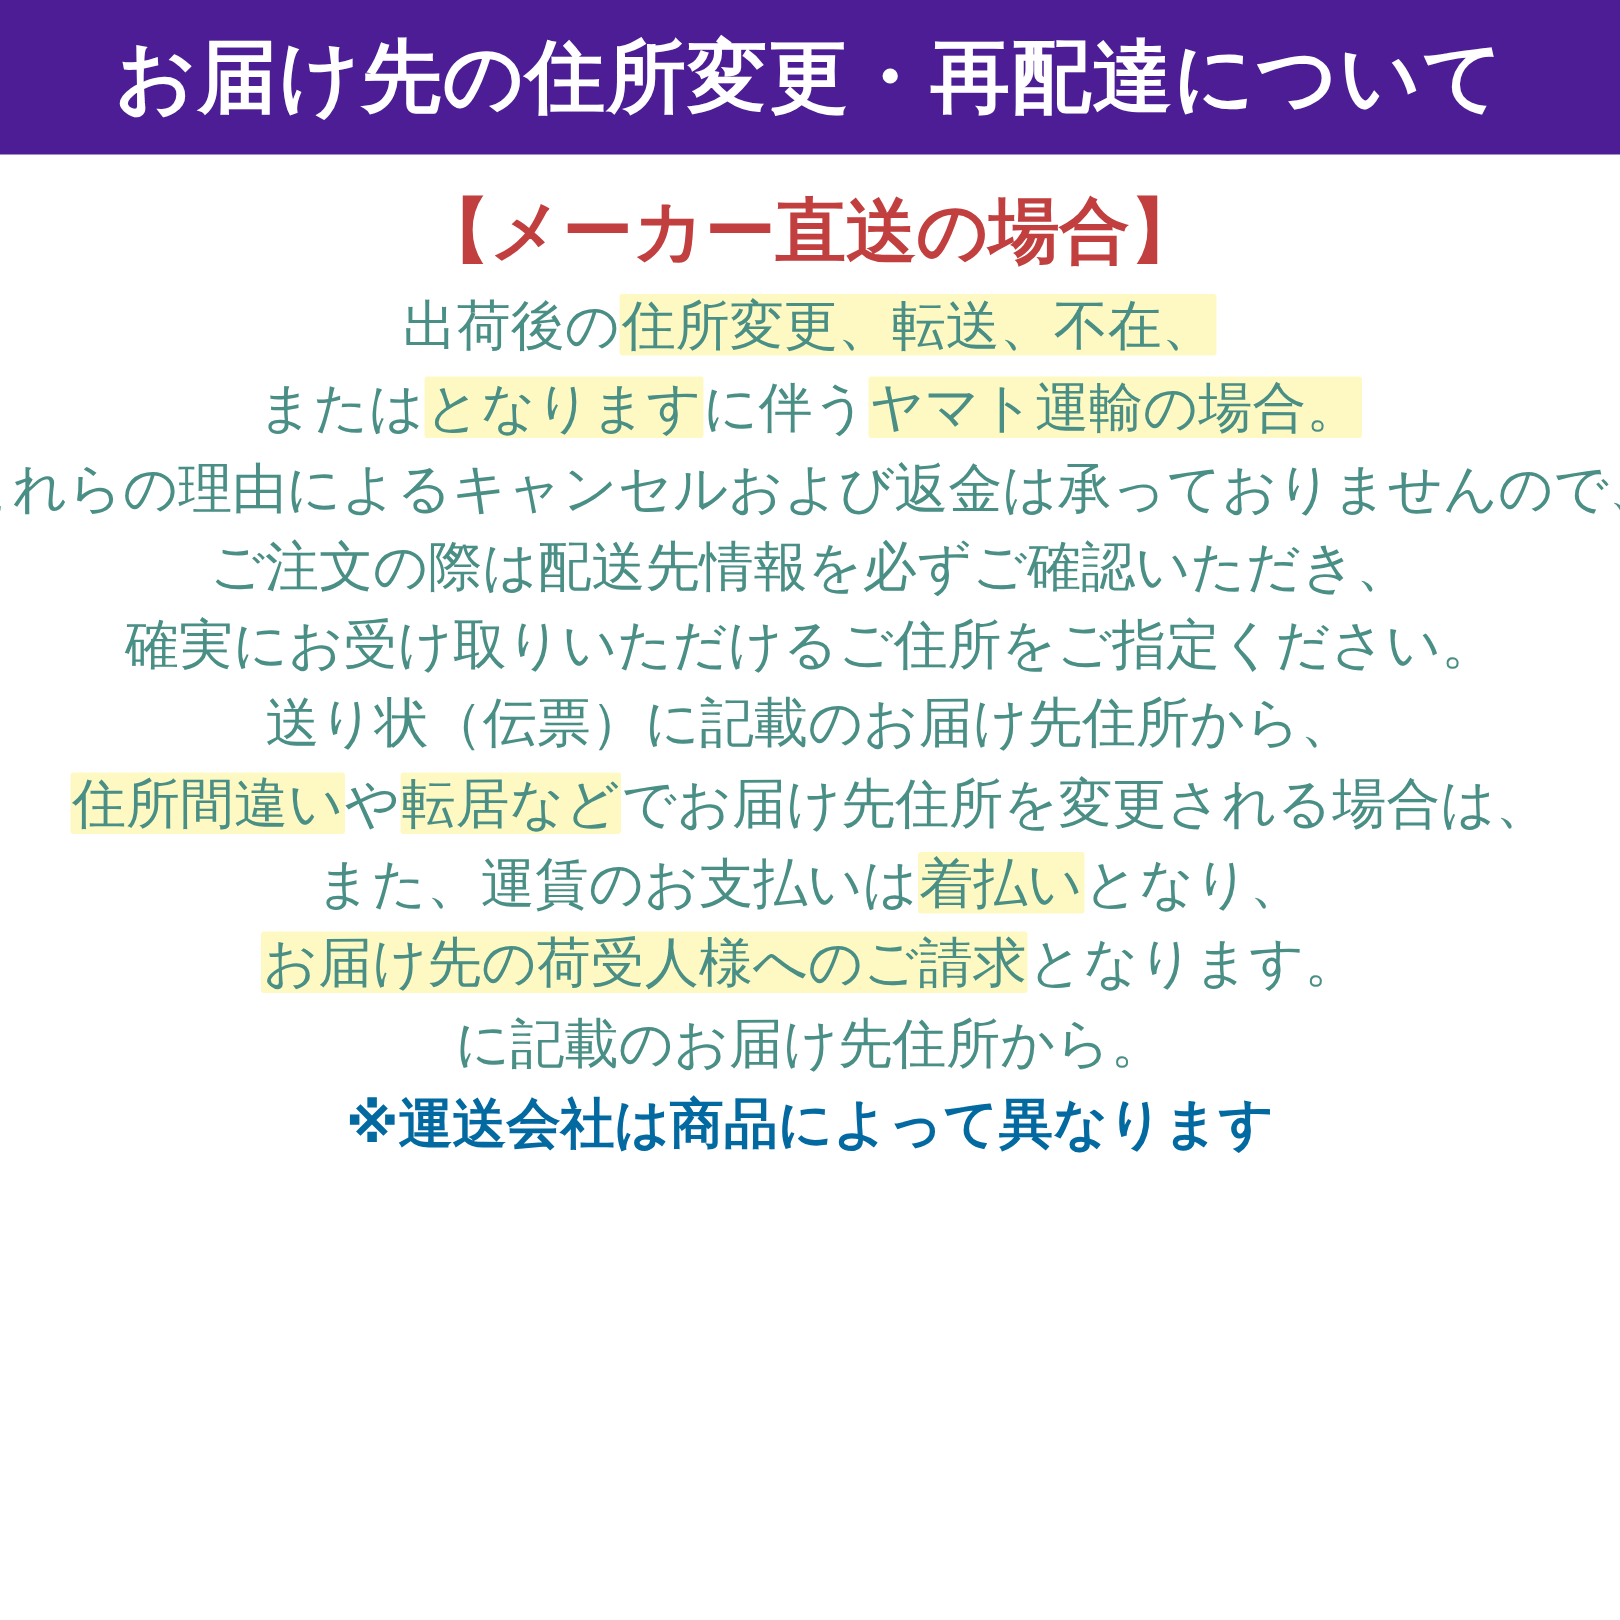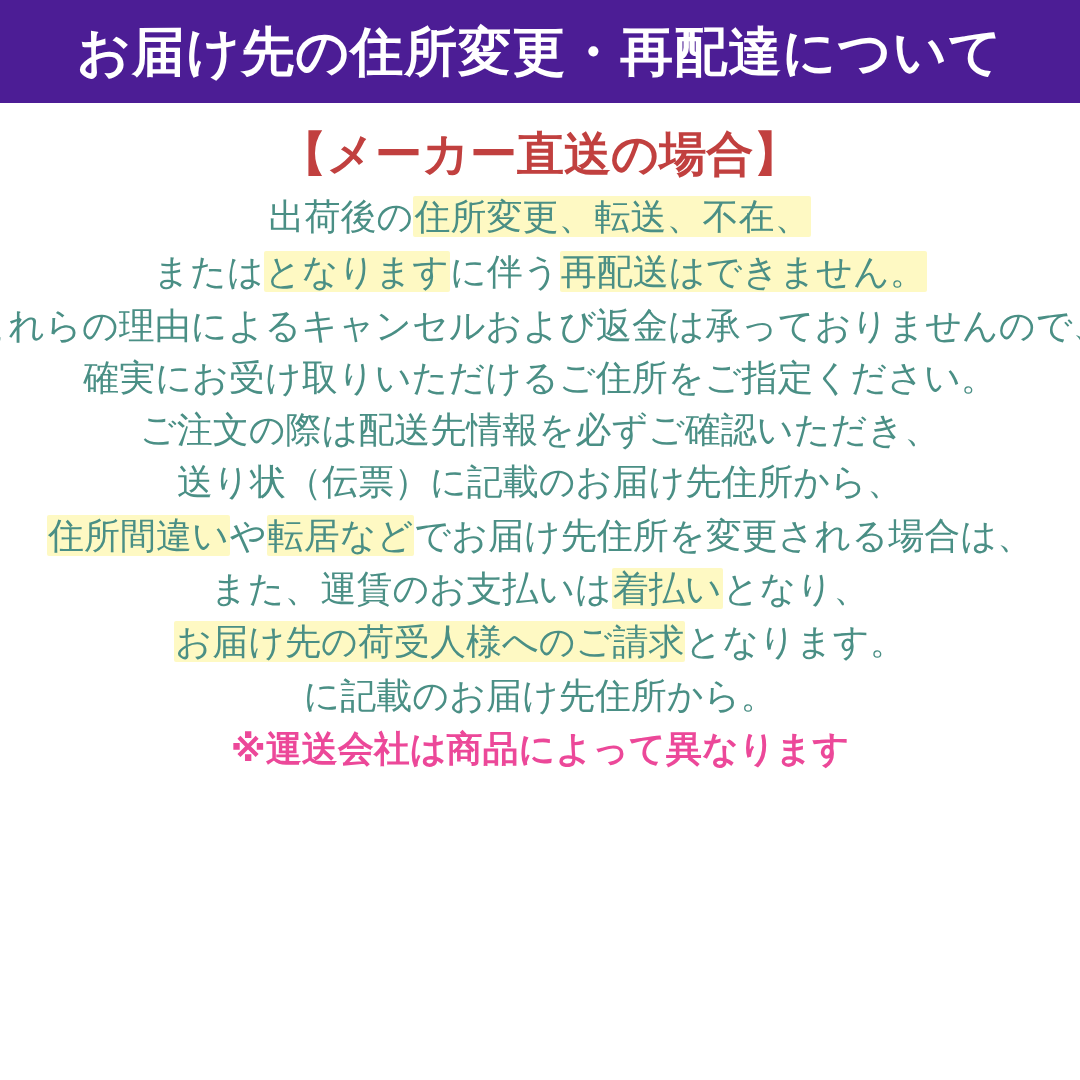--- a/index.html
+++ b/index.html
@@ -78,21 +78,21 @@
     line-height: 1.45;
   }
   .hl-strong {
     background: #fef9c3;
     font-weight: 400;
     border-radius: 2px;
     padding: 0 1px;
   }
 
   .note-red {
-    color: #ec4899;
+    color: #0369a1;
     font-size: 36px;
     font-weight: 700;
     text-align: center;
     line-height: 1.4;
     white-space: nowrap;
     margin-top: 2px;
   }
 </style>
 </head>
 <body>
@@ -105,33 +105,33 @@
 
   <div class="body-area">
 
     <div class="section-heading">【メーカー直送の場合】</div>
 
     <div class="line">
       <span>出荷後の</span><span class="hl-strong">住所変更、転送、不在、</span>
     </div>
 
     <div class="line">
-      <span>または</span><span class="hl-strong">となります</span><span>に伴う</span><span class="hl-strong">再配送はできません。</span>
+      <span>または</span><span class="hl-strong">となります</span><span>に伴う</span><span class="hl-strong">ヤマト運輸の場合。</span>
     </div>
 
     <div class="line tight">
       <span>これらの理由によるキャンセルおよび返金は承っておりませんので、</span>
     </div>
 
     <div class="line tight">
-      <span>確実にお受け取りいただけるご住所をご指定ください。</span>
+      <span>ご注文の際は配送先情報を必ずご確認いただき、</span>
     </div>
 
     <div class="line tight">
-      <span>ご注文の際は配送先情報を必ずご確認いただき、</span>
+      <span>確実にお受け取りいただけるご住所をご指定ください。</span>
     </div>
 
 
     <div class="line tight">
       <span>送り状（伝票）に記載のお届け先住所から、</span>
     </div>
 
     <div class="line">
       <span class="hl-strong">住所間違い</span><span>や</span><span class="hl-strong">転居など</span><span>でお届け先住所を変更される場合は、</span>
     </div>

